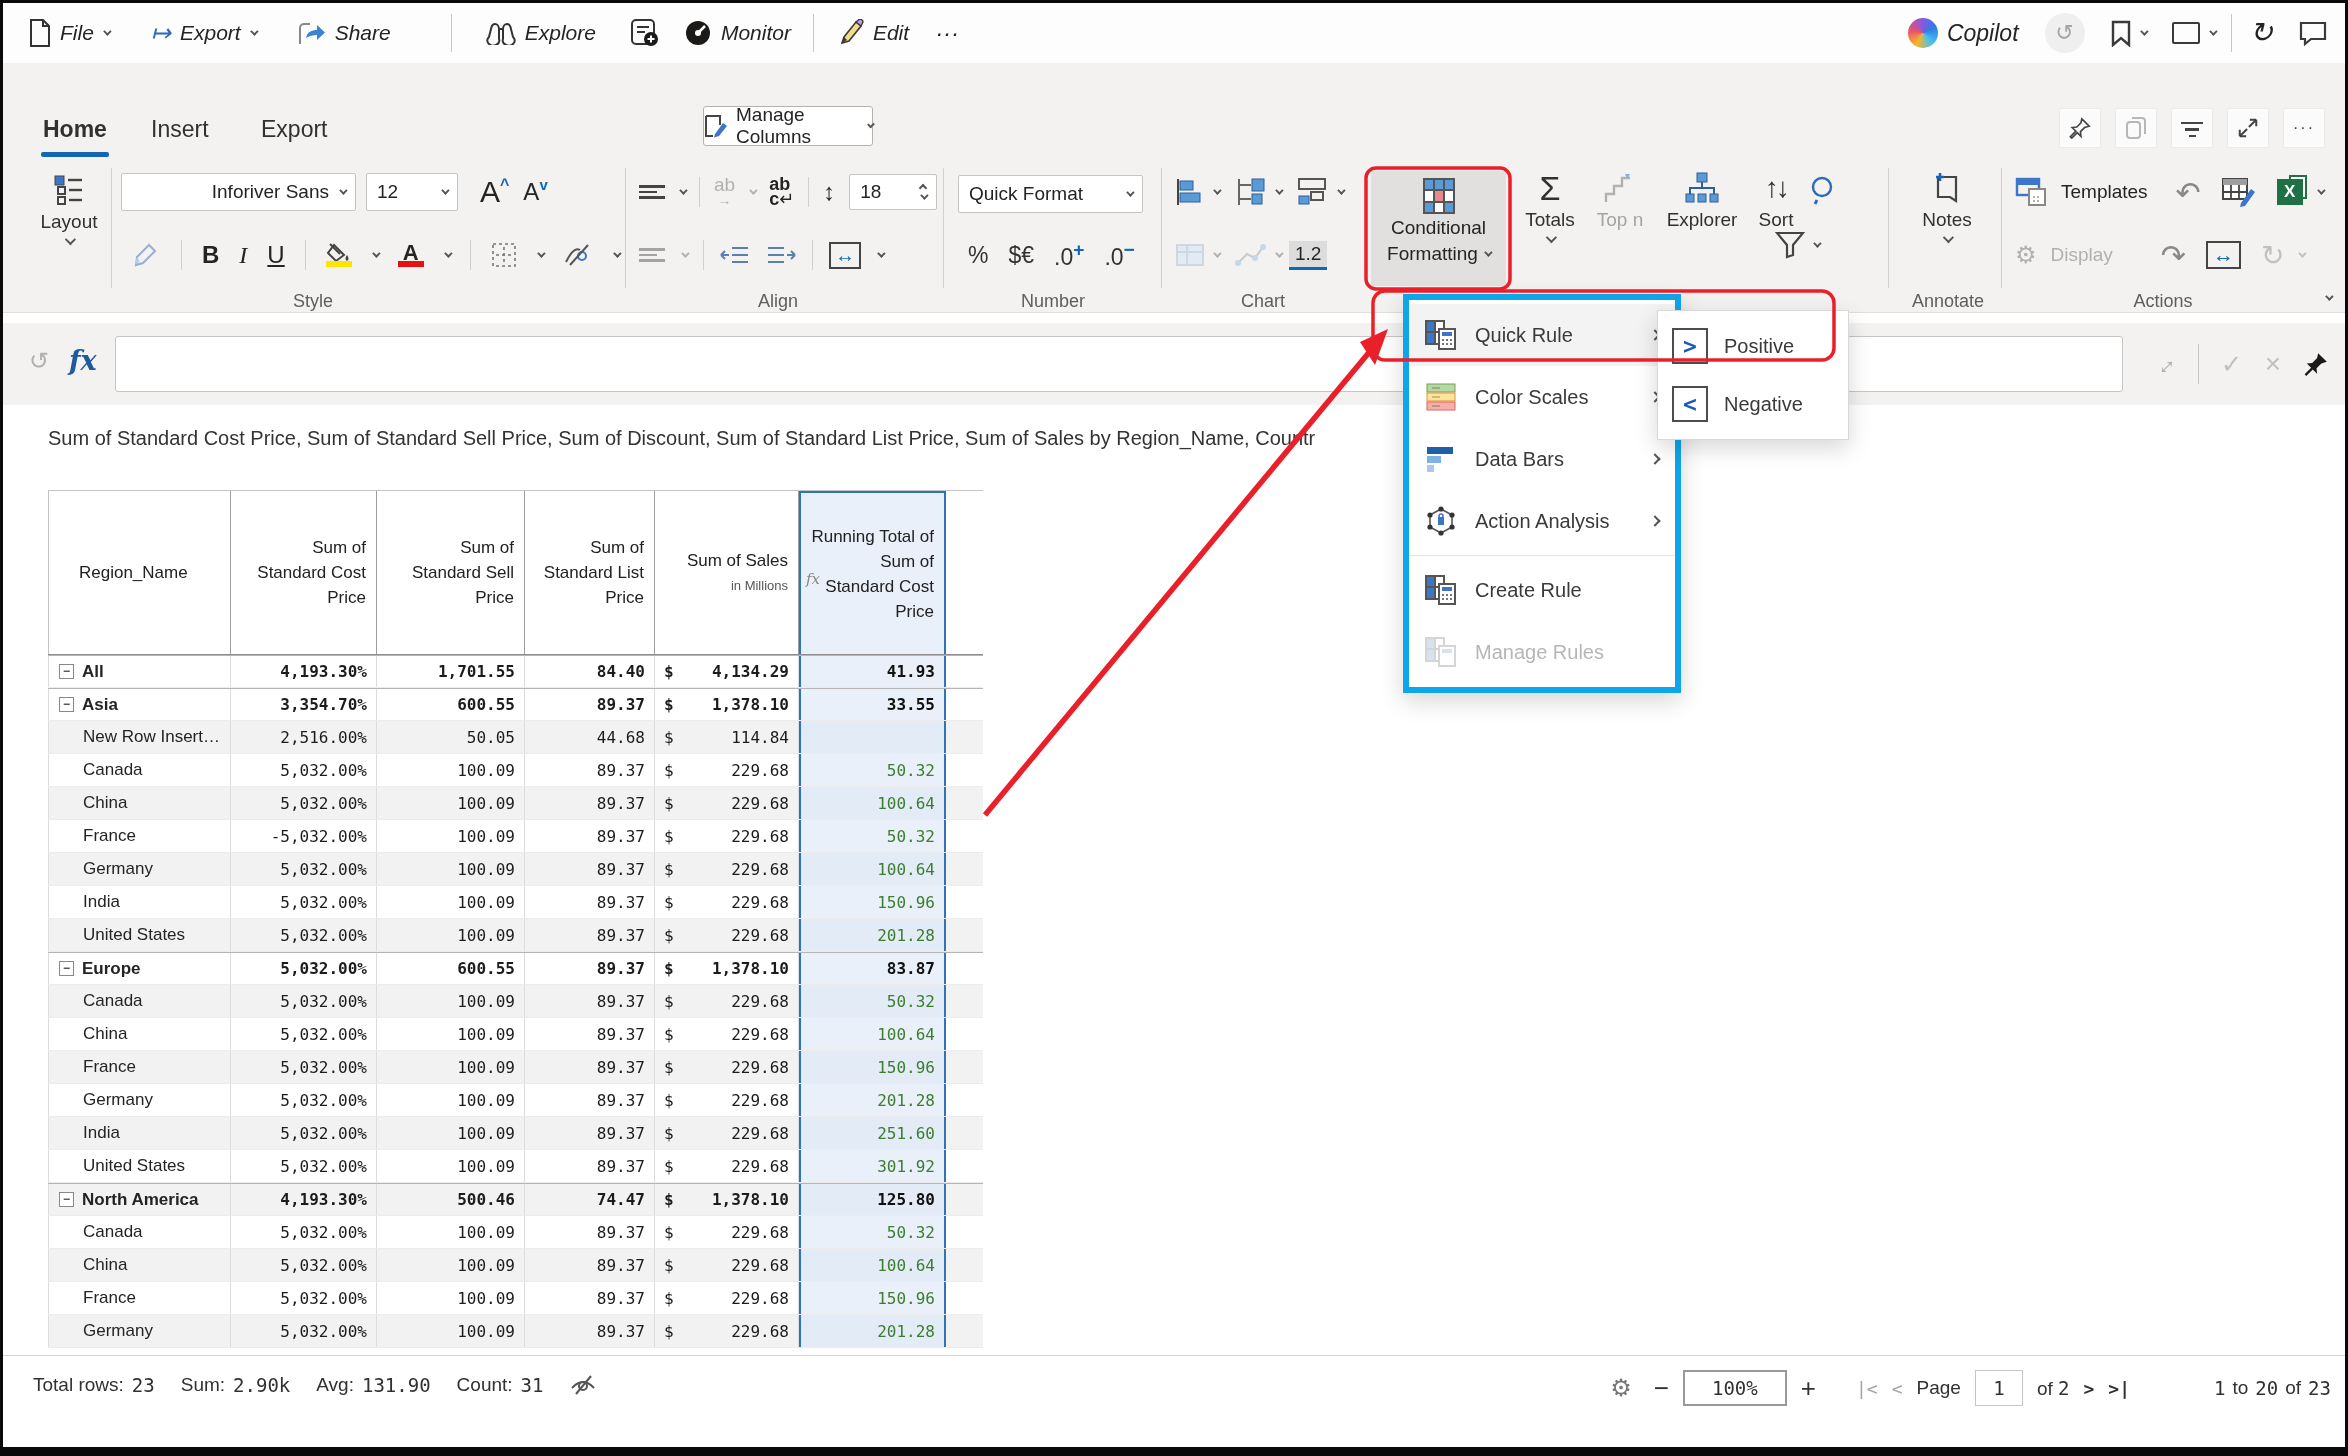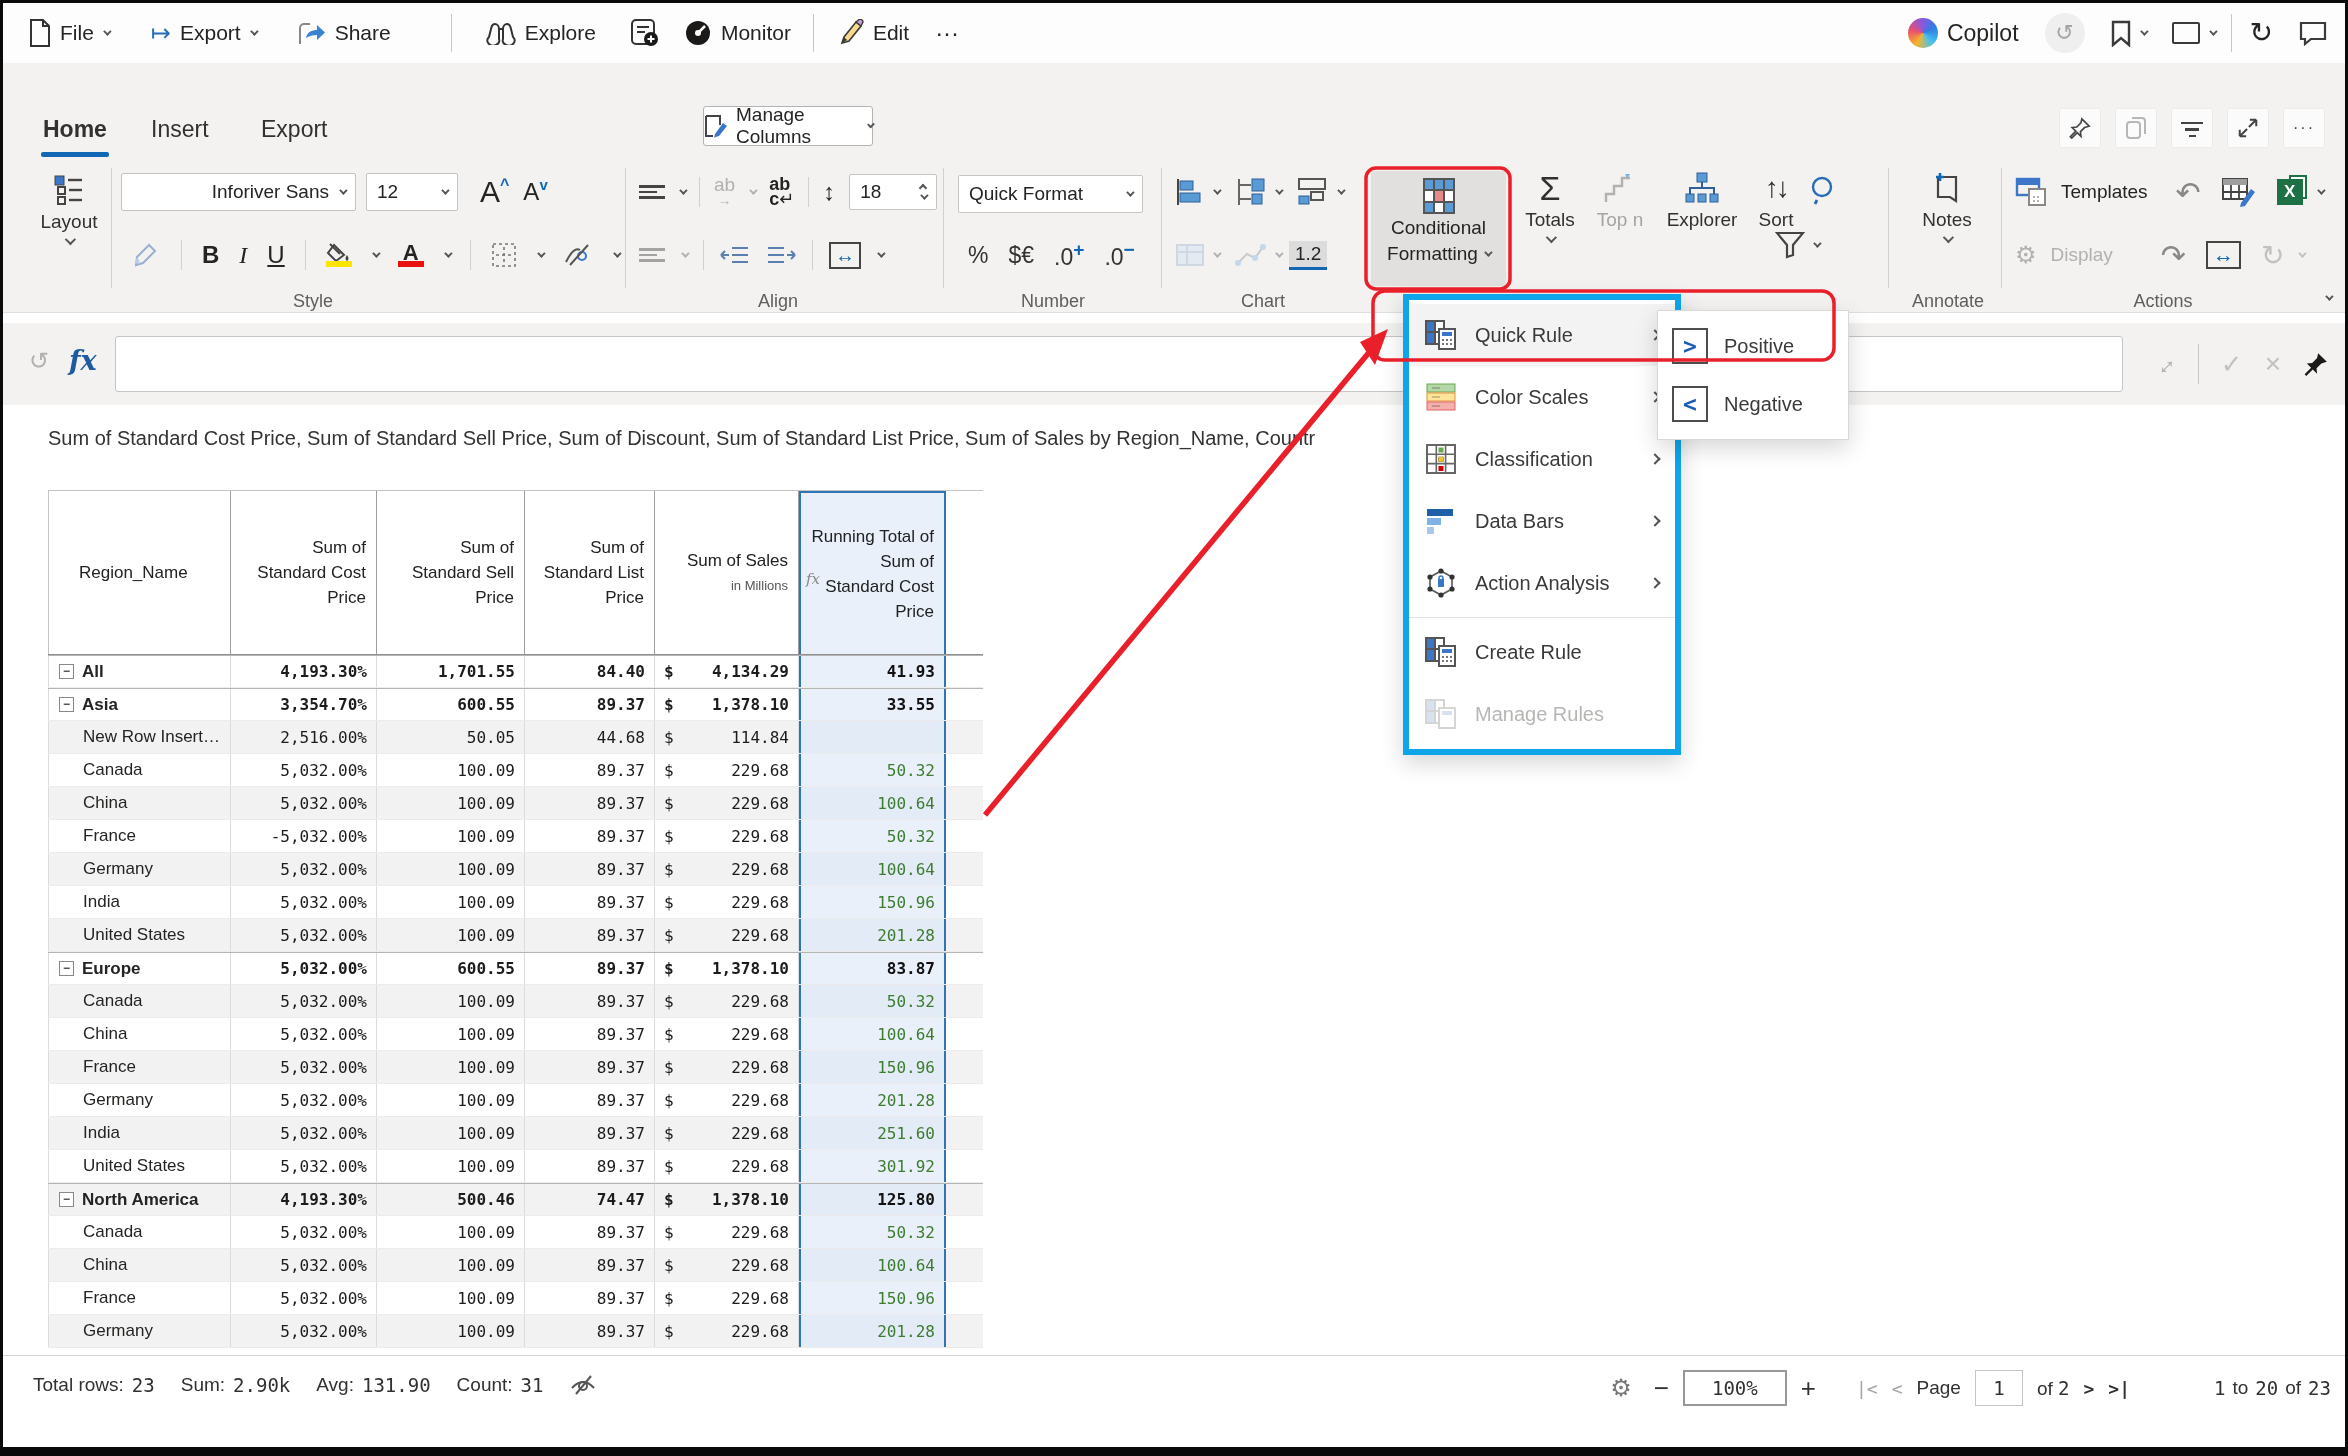--- a/index.html
+++ b/index.html
@@ -4,21 +4,21 @@
 <style>
   * { margin:0; padding:0; box-sizing:border-box; }
   html,body { background:#222; }
   .win {
     position:relative; width:2348px; height:1456px; background:#fff;
     border:3px solid #0a0a0a; border-bottom-width:9px; overflow:hidden;
     font-family:"Liberation Sans", sans-serif; color:#252423;
   }
   
   .topbar { position:absolute; left:0; top:0; width:100%; height:60px; background:#fdfdfd; display:flex; align-items:center; font-size:21px; }
-  .tb-item { display:flex; align-items:center; gap:9px; margin-left:26px; cursor:pointer; }
+  .tb-item { display:flex; align-items:center; gap:9px; margin-left:26px; cursor:pointer;font-style:italic; }
   .tb-label { color:#252423; }
   .vdiv { width:1px; height:38px; background:#c8c6c4; margin:0 16px; }
   .chev { display:inline-block; width:8px; height:8px; border-right:2px solid #555; border-bottom:2px solid #555; transform:rotate(45deg) translateY(-2px); }
   .chev.sm { width:6px; height:6px; }
   .chev.right { transform:rotate(-45deg); }
   .tb-right { margin-left:auto; display:flex; align-items:center; margin-right:18px; }
   .copilot-logo { width:30px; height:30px; border-radius:50%; background:conic-gradient(from 210deg,#f7b529,#e8526d,#8a57e0,#2f7ee3,#49c1f0,#f7b529); }
   .circle-btn { width:40px; height:40px; border-radius:50%; background:#efefef; display:flex; align-items:center; justify-content:center; color:#a7a5a3; font-size:22px; margin-left:26px; }
   .glyph { font-size:24px; line-height:1; }
   .frame-rect { width:28px; height:22px; border:2px solid #3a3a38; border-radius:2px; }
@@ -959,34 +959,20 @@
             <rect x="2" y="21" width="28" height="8" fill="#f4b0ac" stroke="#e06666"></rect>
             <path d="M7 7 h8 M7 16 h8 M7 25 h8" stroke="rgba(0,0,0,.25)" stroke-width="1.5"></path>
           </svg>
       </span>
       <span>Color Scales</span>
       <span class="chev right"></span>
     </div>
     <div class="mi">
       <span class="ico">
         <svg width="32" height="32" viewBox="0 0 32 32">
-            <rect x="2" y="2" width="28" height="28" fill="none" stroke="#666" stroke-width="2"></rect>
-            <path d="M11.3 2 v28 M20.6 2 v28 M2 11.3 h28 M2 20.6 h28" stroke="#666" stroke-width="1.6"></path>
-            <rect x="13.5" y="4.5" width="5" height="5" fill="#6aa84f"></rect>
-            <rect x="13.5" y="13.8" width="5" height="5" fill="#f１c232"></rect>
-            <rect x="13.5" y="13.8" width="5" height="5" fill="#f1c232"></rect>
-            <rect x="13.5" y="23" width="5" height="5" fill="#cc0000"></rect>
-          </svg>
-      </span>
-      <span>Classification</span>
-      <span class="chev right"></span>
-    </div>
-    <div class="mi">
-      <span class="ico">
-        <svg width="32" height="32" viewBox="0 0 32 32">
             <rect x="2" y="4" width="26" height="7" fill="#1f5fa8"></rect>
             <rect x="2" y="13" width="14" height="7" fill="#7fb2e5"></rect>
             <rect x="2" y="22" width="7" height="7" fill="#a9c9ec"></rect>
           </svg>
       </span>
       <span>Data Bars</span>
       <span class="chev right"></span>
     </div>
     <div class="mi">
       <span class="ico">

